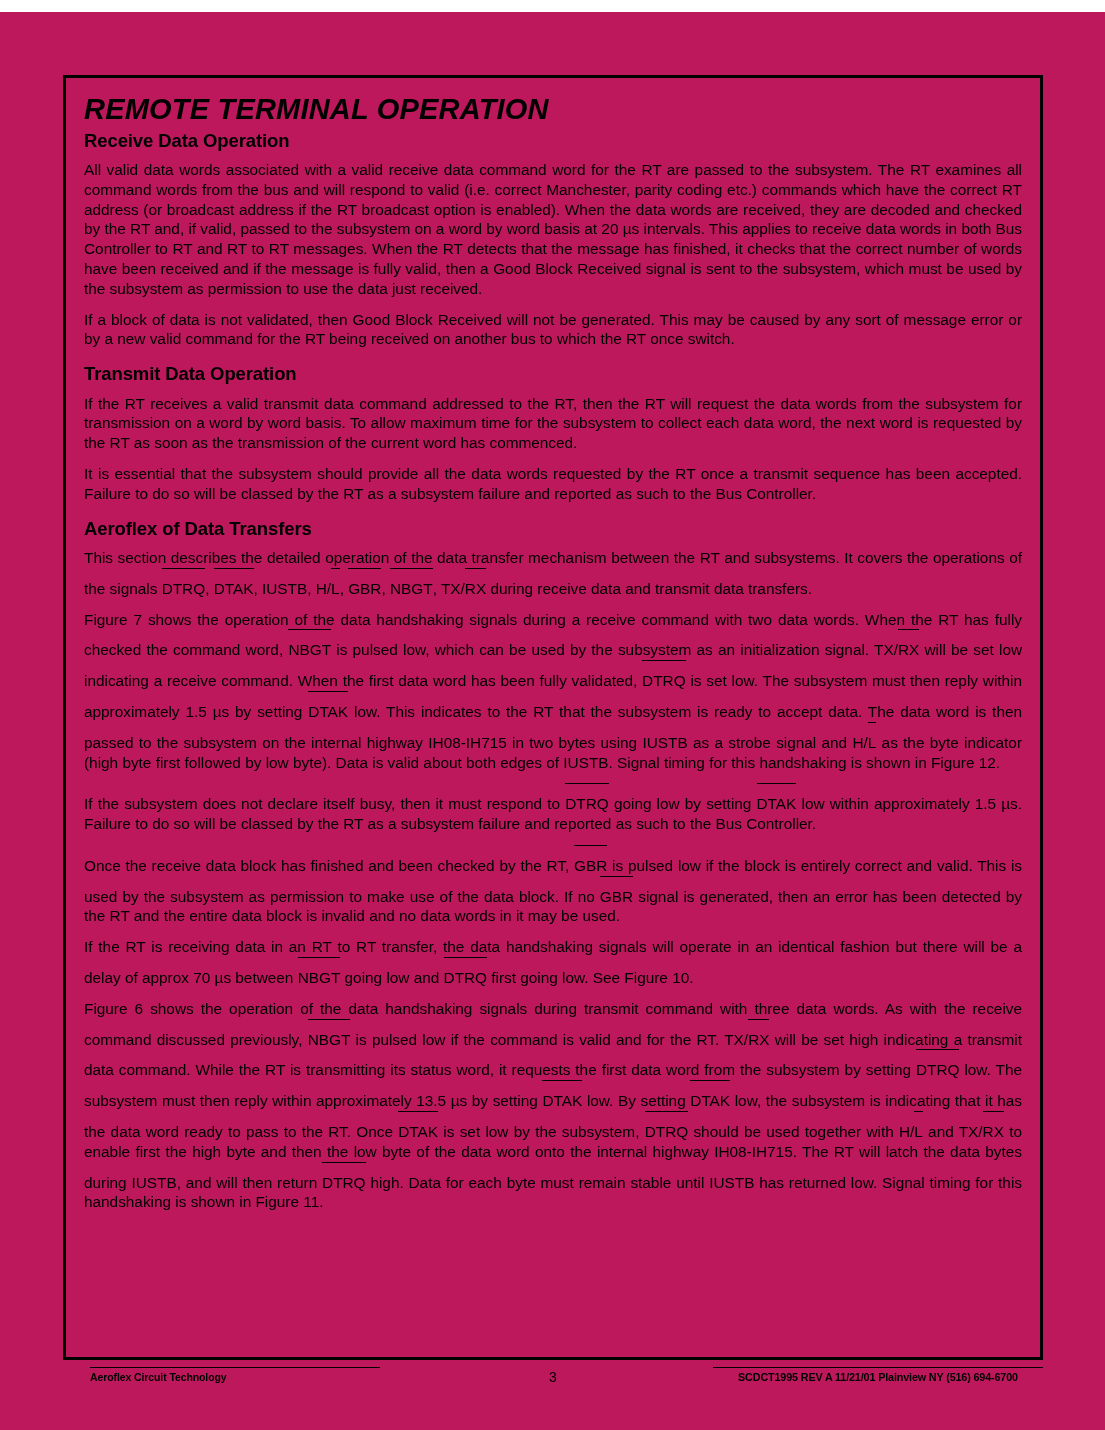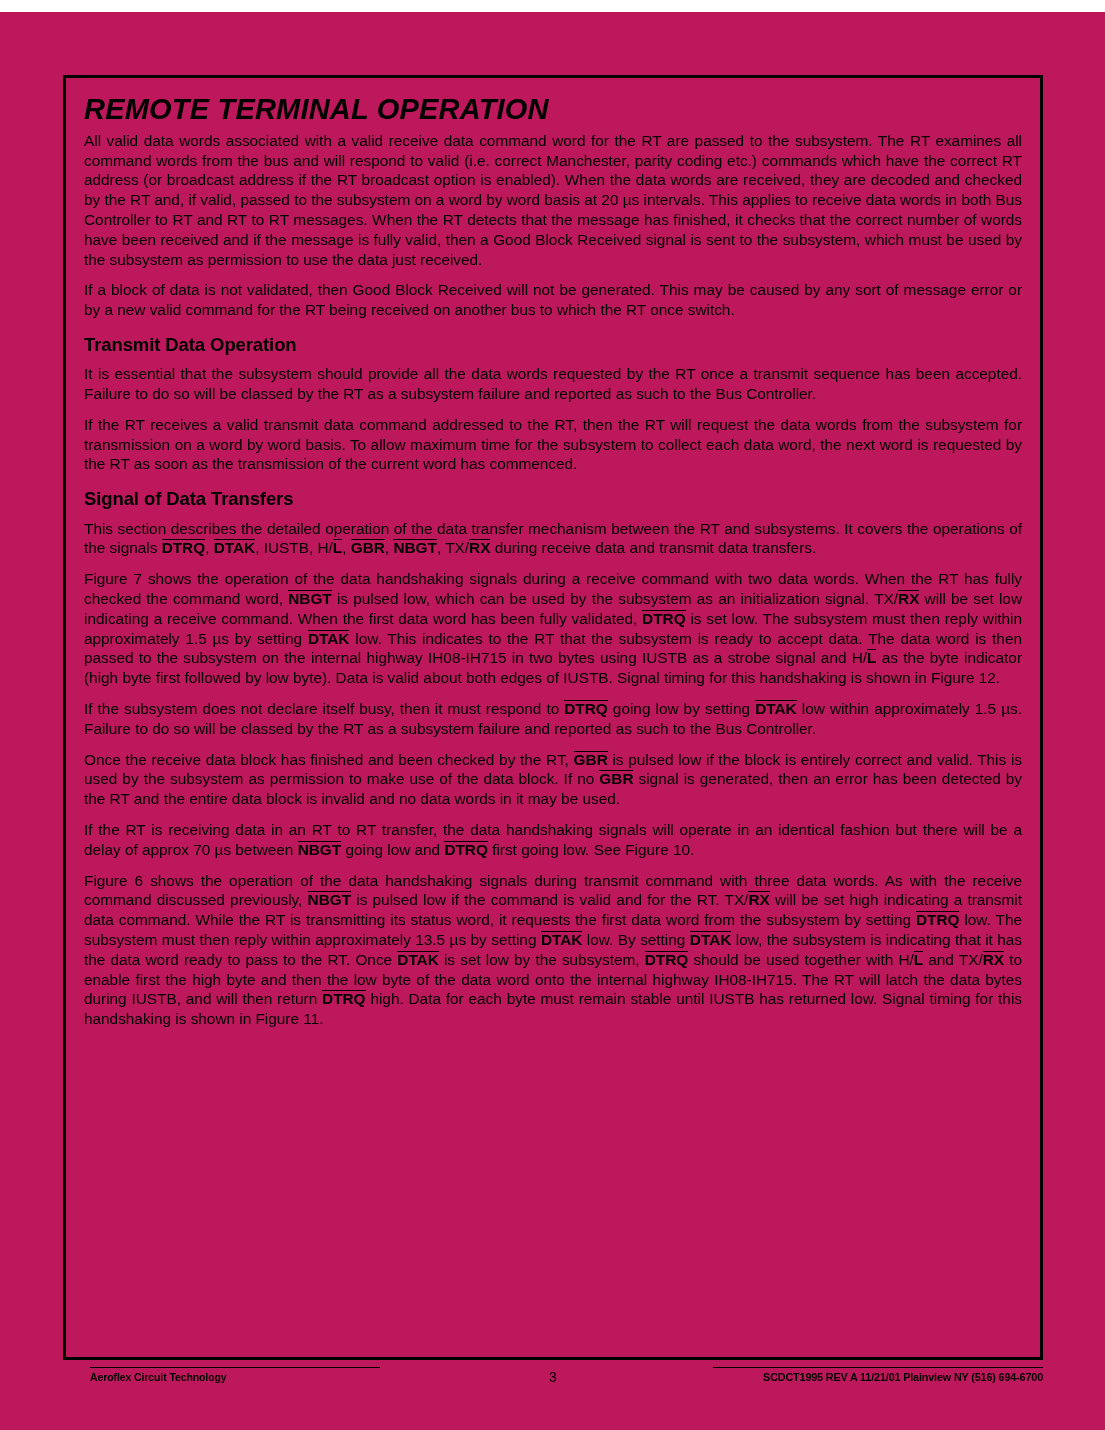--- a/index.html
+++ b/index.html
@@ -62,24 +62,23 @@
     margin: 0 0 11px 0;
     text-align: justify;
     text-justify: inter-word;
     letter-spacing: -0.02px;
   }
   p.body-par:last-child { margin-bottom: 4px; }
 
   
   .ovl {
     border-top: 1.3px solid #000;
-    padding-top: 0px;
+    padding-top: 12px;
     display: inline-block;
     line-height: 1.0;
-    font-weight: bold;
   }
 
   
   .footer {
     position: absolute;
     left: 63px;
     top: 1355px;
     width: 980px;
     height: 40px;
   }
@@ -104,41 +103,42 @@
   }
   .footer-right {
     position: absolute;
     right: 0px;
     top: 0;
     border-top: 1.6px solid #000;
     padding-top: 3px;
     font-size: 10.8px;
     font-weight: bold;
     letter-spacing: -0.15px;
-    text-align: right;
+    text-align: center;
     width: 330px;
   }
 </style>
 </head>
 <body>
 
 <div class="page">
 
   <div class="content-frame">
 
     <div class="doc-title">REMOTE TERMINAL OPERATION</div>
 
+    <h2 class="section-heading first">Receive Data Operation</h2>
     <p class="body-par">All valid data words associated with a valid receive data command word for the RT are passed to the subsystem. The RT examines all command words from the bus and will respond to valid (i.e. correct Manchester, parity coding etc.) commands which have the correct RT address (or broadcast address if the RT broadcast option is enabled). When the data words are received, they are decoded and checked by the RT and, if valid, passed to the subsystem on a word by word basis at 20 µs intervals. This applies to receive data words in both Bus Controller to RT and RT to RT messages. When the RT detects that the message has finished, it checks that the correct number of words have been received and if the message is fully valid, then a Good Block Received signal is sent to the subsystem, which must be used by the subsystem as permission to use the data just received.</p>
     <p class="body-par">If a block of data is not validated, then Good Block Received will not be generated. This may be caused by any sort of message error or by a new valid command for the RT being received on another bus to which the RT once switch.</p>
 
     <h2 class="section-heading">Transmit Data Operation</h2>
+    <p class="body-par">If the RT receives a valid transmit data command addressed to the RT, then the RT will request the data words from the subsystem for transmission on a word by word basis. To allow maximum time for the subsystem to collect each data word, the next word is requested by the RT as soon as the transmission of the current word has commenced.</p>
     <p class="body-par">It is essential that the subsystem should provide all the data words requested by the RT once a transmit sequence has been accepted. Failure to do so will be classed by the RT as a subsystem failure and reported as such to the Bus Controller.</p>
-    <p class="body-par">If the RT receives a valid transmit data command addressed to the RT, then the RT will request the data words from the subsystem for transmission on a word by word basis. To allow maximum time for the subsystem to collect each data word, the next word is requested by the RT as soon as the transmission of the current word has commenced.</p>
 
-    <h2 class="section-heading">Signal of Data Transfers</h2>
+    <h2 class="section-heading">Aeroflex of Data Transfers</h2>
     <p class="body-par">This section describes the detailed operation of the data transfer mechanism between the RT and subsystems. It covers the operations of the signals <span class="ovl">DTRQ</span>, <span class="ovl">DTAK</span>, IUSTB, H/<span class="ovl">L</span>, <span class="ovl">GBR</span>, <span class="ovl">NBGT</span>, TX/<span class="ovl">RX</span> during receive data and transmit data transfers.</p>
     <p class="body-par">Figure 7 shows the operation of the data handshaking signals during a receive command with two data words. When the RT has fully checked the command word, <span class="ovl">NBGT</span> is pulsed low, which can be used by the subsystem as an initialization signal. TX/<span class="ovl">RX</span> will be set low indicating a receive command. When the first data word has been fully validated, <span class="ovl">DTRQ</span> is set low. The subsystem must then reply within approximately 1.5 µs by setting <span class="ovl">DTAK</span> low. This indicates to the RT that the subsystem is ready to accept data. The data word is then passed to the subsystem on the internal highway IH08-IH715 in two bytes using IUSTB as a strobe signal and H/<span class="ovl">L</span> as the byte indicator (high byte first followed by low byte). Data is valid about both edges of IUSTB. Signal timing for this handshaking is shown in Figure 12.</p>
     <p class="body-par">If the subsystem does not declare itself busy, then it must respond to <span class="ovl">DTRQ</span> going low by setting <span class="ovl">DTAK</span> low within approximately 1.5 µs. Failure to do so will be classed by the RT as a subsystem failure and reported as such to the Bus Controller.</p>
     <p class="body-par">Once the receive data block has finished and been checked by the RT, <span class="ovl">GBR</span> is pulsed low if the block is entirely correct and valid. This is used by the subsystem as permission to make use of the data block. If no <span class="ovl">GBR</span> signal is generated, then an error has been detected by the RT and the entire data block is invalid and no data words in it may be used.</p>
     <p class="body-par">If the RT is receiving data in an RT to RT transfer, the data handshaking signals will operate in an identical fashion but there will be a delay of approx 70 µs between <span class="ovl">NBGT</span> going low and <span class="ovl">DTRQ</span> first going low. See Figure 10.</p>
     <p class="body-par">Figure 6 shows the operation of the data handshaking signals during transmit command with three data words. As with the receive command discussed previously, <span class="ovl">NBGT</span> is pulsed low if the command is valid and for the RT. TX/<span class="ovl">RX</span> will be set high indicating a transmit data command. While the RT is transmitting its status word, it requests the first data word from the subsystem by setting <span class="ovl">DTRQ</span> low. The subsystem must then reply within approximately 13.5 µs by setting <span class="ovl">DTAK</span> low. By setting <span class="ovl">DTAK</span> low, the subsystem is indicating that it has the data word ready to pass to the RT. Once <span class="ovl">DTAK</span> is set low by the subsystem, <span class="ovl">DTRQ</span> should be used together with H/<span class="ovl">L</span> and TX/<span class="ovl">RX</span> to enable first the high byte and then the low byte of the data word onto the internal highway IH08-IH715. The RT will latch the data bytes during IUSTB, and will then return <span class="ovl">DTRQ</span> high. Data for each byte must remain stable until IUSTB has returned low. Signal timing for this handshaking is shown in Figure 11.</p>
 
   </div>
 
   <div class="footer">

